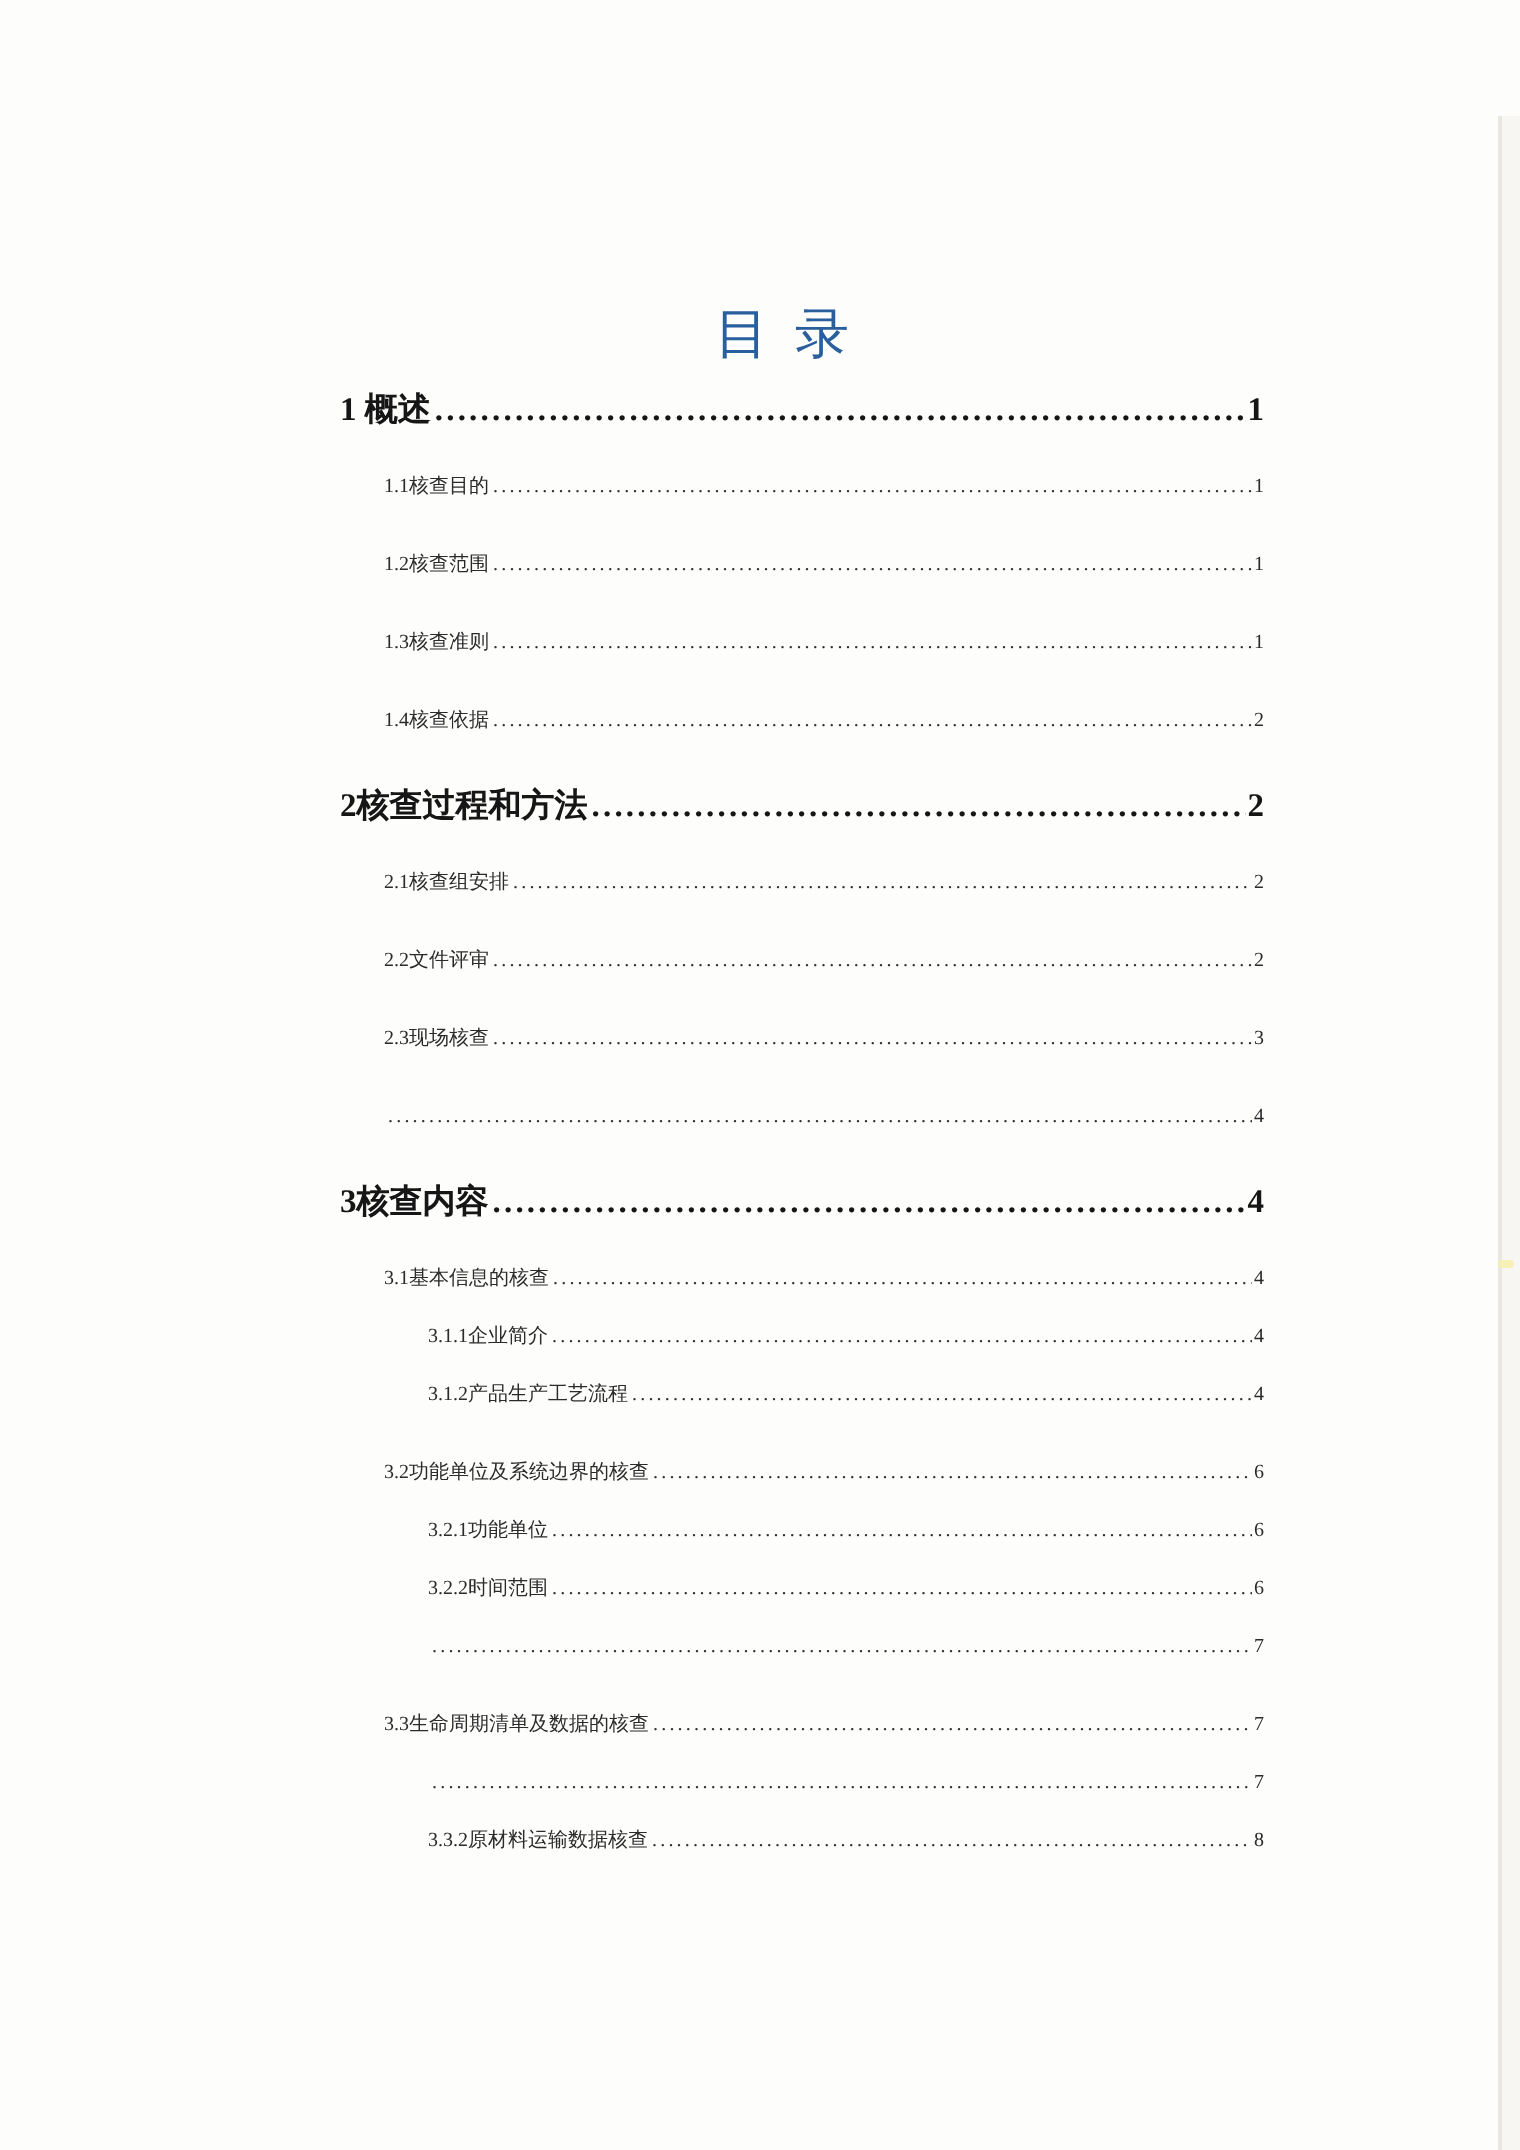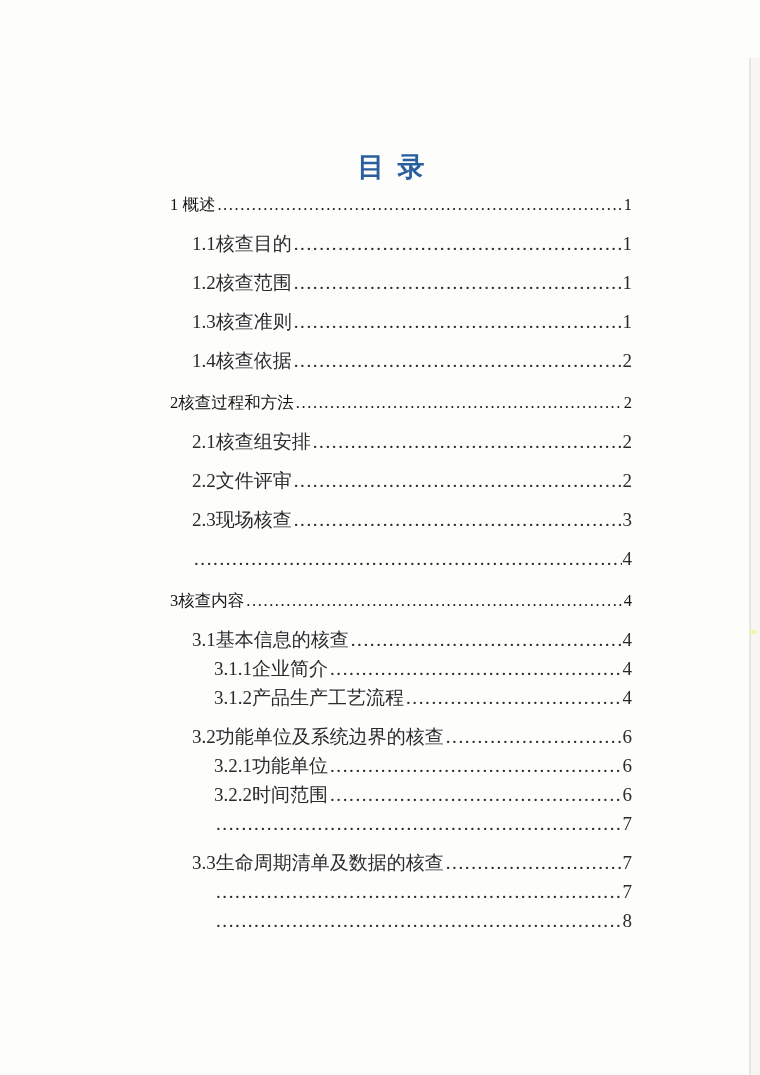--- a/index.html
+++ b/index.html
@@ -45,38 +45,38 @@
     background: #f4eeae;
     border-radius: 2px;
     opacity: 0.85;
   }
   .doc-title {
     margin: 148px 0 0 160px;
     width: 462px;
     text-align: center;
     font-size: 27px;
     line-height: 38px;
-    font-weight: 700;
+    font-weight: 400;
     letter-spacing: 13px;
     text-indent: 13px; 
     color: #2a5f9e;
   }
   .toc {
     margin: 9px 0 0 170px;
     width: 462px;
     color: #2b2b2b;
   }
   .toc-row {
     display: flex;
     align-items: baseline;
     line-height: 20px;
-    font-size: 19px;
+    font-size: 10px;
   }
   .toc-row.level1 {
-    font-weight: normal;
+    font-weight: bold;
     font-size: 16.5px;
     color: #161616;
     margin-top: 22px;
   }
   .toc-row.level2 {
     padding-left: 22px;
     margin-top: 19px;
   }
   .toc-row.level3 {
     padding-left: 44px;
@@ -198,17 +198,18 @@
       <div class="toc-row level2">
         <span class="toc-label">3.3生命周期清单及数据的核查</span>
         <span class="toc-leader">........................................................................................................................................................................................................</span>
         <span class="toc-page">7</span>
       </div>
       <div class="toc-row level3">
         <span class="toc-leader">........................................................................................................................................................................................................</span>
         <span class="toc-page">7</span>
       </div>
       <div class="toc-row level3">
+        <span class="toc-label">3.3.2原材料运输数据核查</span>
         <span class="toc-leader">........................................................................................................................................................................................................</span>
         <span class="toc-page">8</span>
       </div>
     </div>
 </div>
 
 </body></html>

